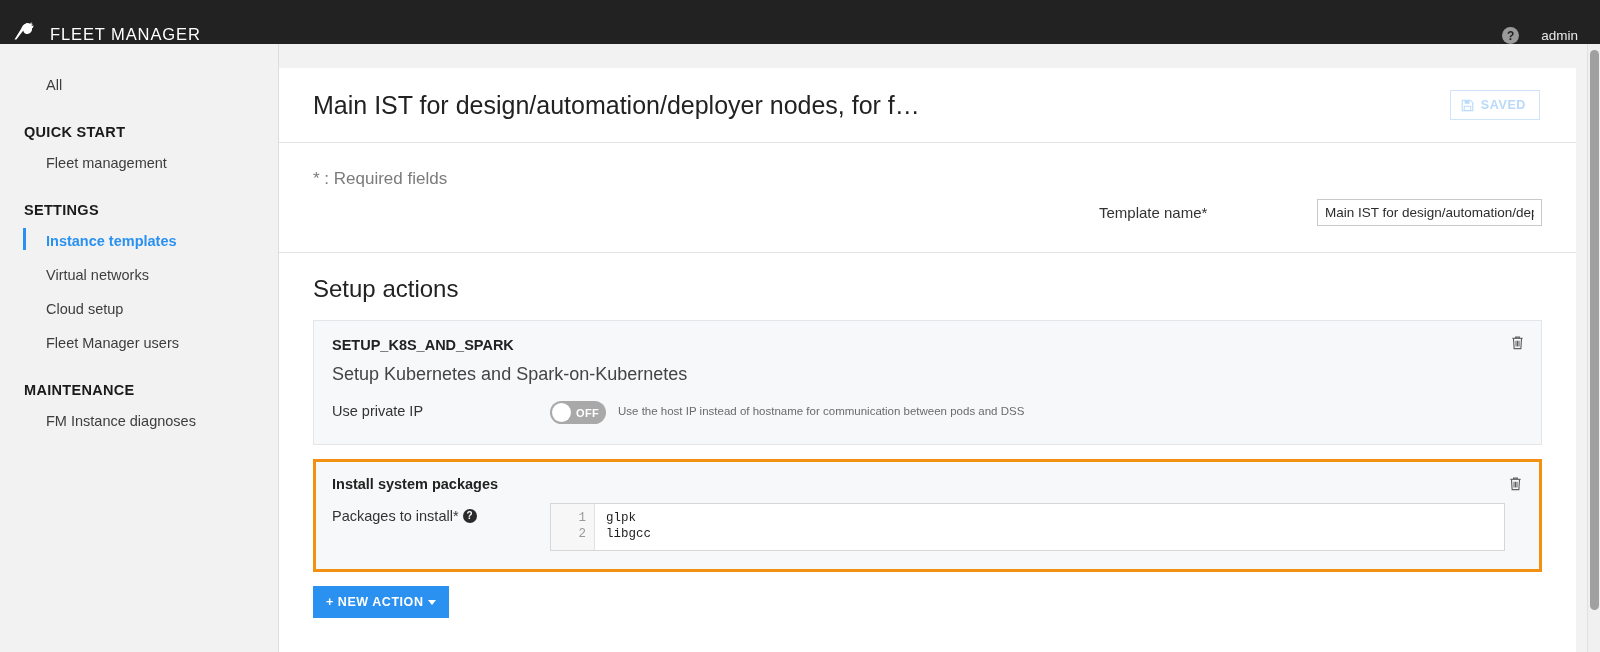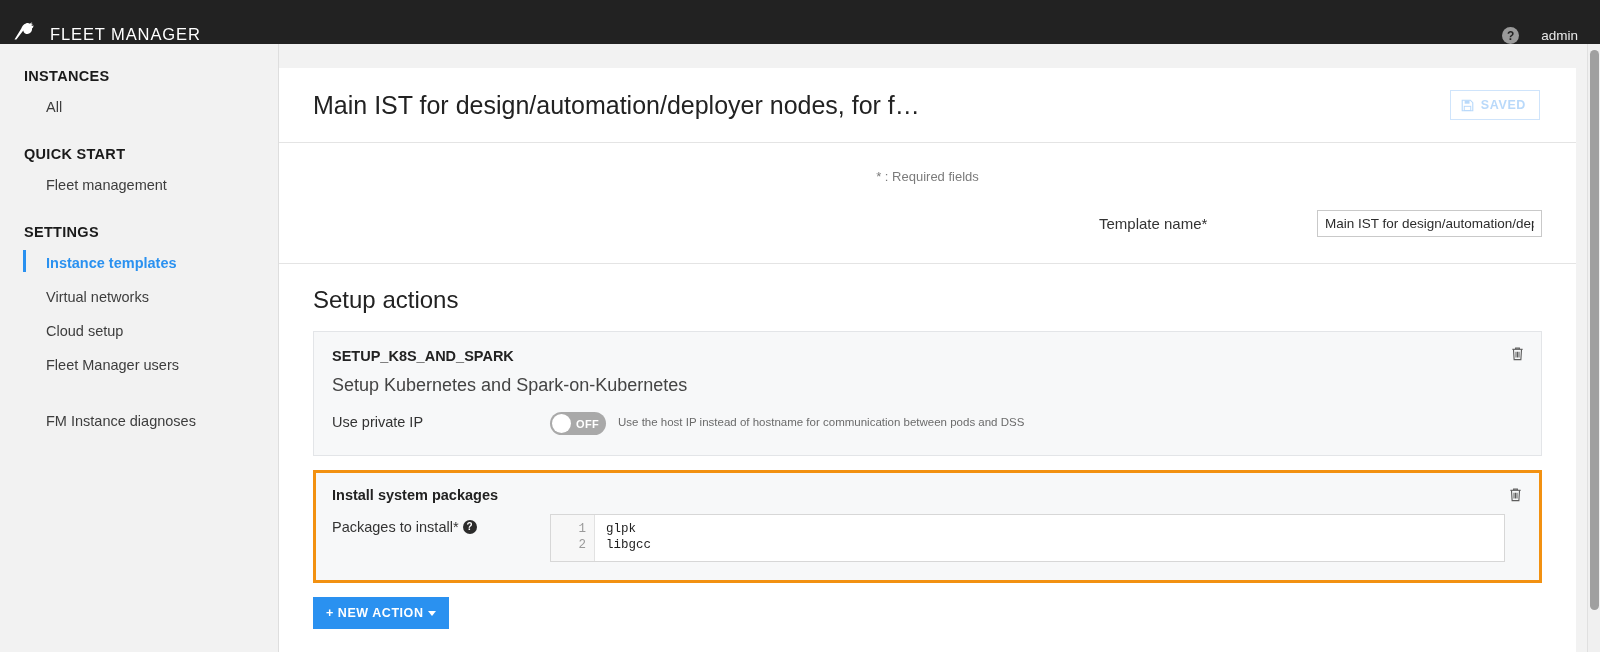--- a/index.html
+++ b/index.html
@@ -106,21 +106,21 @@
     font-size: 12.5px; font-weight: bold; letter-spacing: 0.6px;
     padding: 7px 13px 7px 10px;
     display: flex; align-items: center; gap: 7px;
     cursor: default;
   }
 
   .form-block {
     padding: 26px 34px 26px 34px;
     border-bottom: 1px solid #e4e4e4;
   }
-  .required-note { font-size: 13px; color: #7b7b7b; margin-bottom: 26px; text-align: center; }
+  .required-note { font-size: 17px; color: #7b7b7b; margin-bottom: 10px; }
   .field-row { display: flex; align-items: center; justify-content: flex-end; }
   .field-label {
     font-size: 15px; color: #333;
     width: 218px; flex: 0 0 218px;
   }
   .text-input {
     width: 225px; height: 27px;
     border: 1px solid #c9c9c9;
     font-size: 13.5px; color: #2c2c2c;
     padding: 0 7px;
@@ -260,21 +260,20 @@
     <div class="help-circle">?</div>
     <div class="admin-name">admin</div>
   </div>
 </div>
 
 <div class="page">
 
   <div class="sidebar">
 
     <div class="nav-section">
-      <div class="nav-section-title">INSTANCES</div>
       <div class="nav-item">
         <span>All</span>
       </div>
     </div>
 
     <div class="nav-section">
       <div class="nav-section-title">QUICK START</div>
       <div class="nav-item">
         <span>Fleet management</span>
       </div>
@@ -291,20 +290,21 @@
       </div>
       <div class="nav-item">
         <span>Cloud setup</span>
       </div>
       <div class="nav-item">
         <span>Fleet Manager users</span>
       </div>
     </div>
 
     <div class="nav-section">
+      <div class="nav-section-title">MAINTENANCE</div>
       <div class="nav-item">
         <span>FM Instance diagnoses</span>
       </div>
     </div>
 
   </div>
 
   <div class="main">
     <div class="content-card">
 

